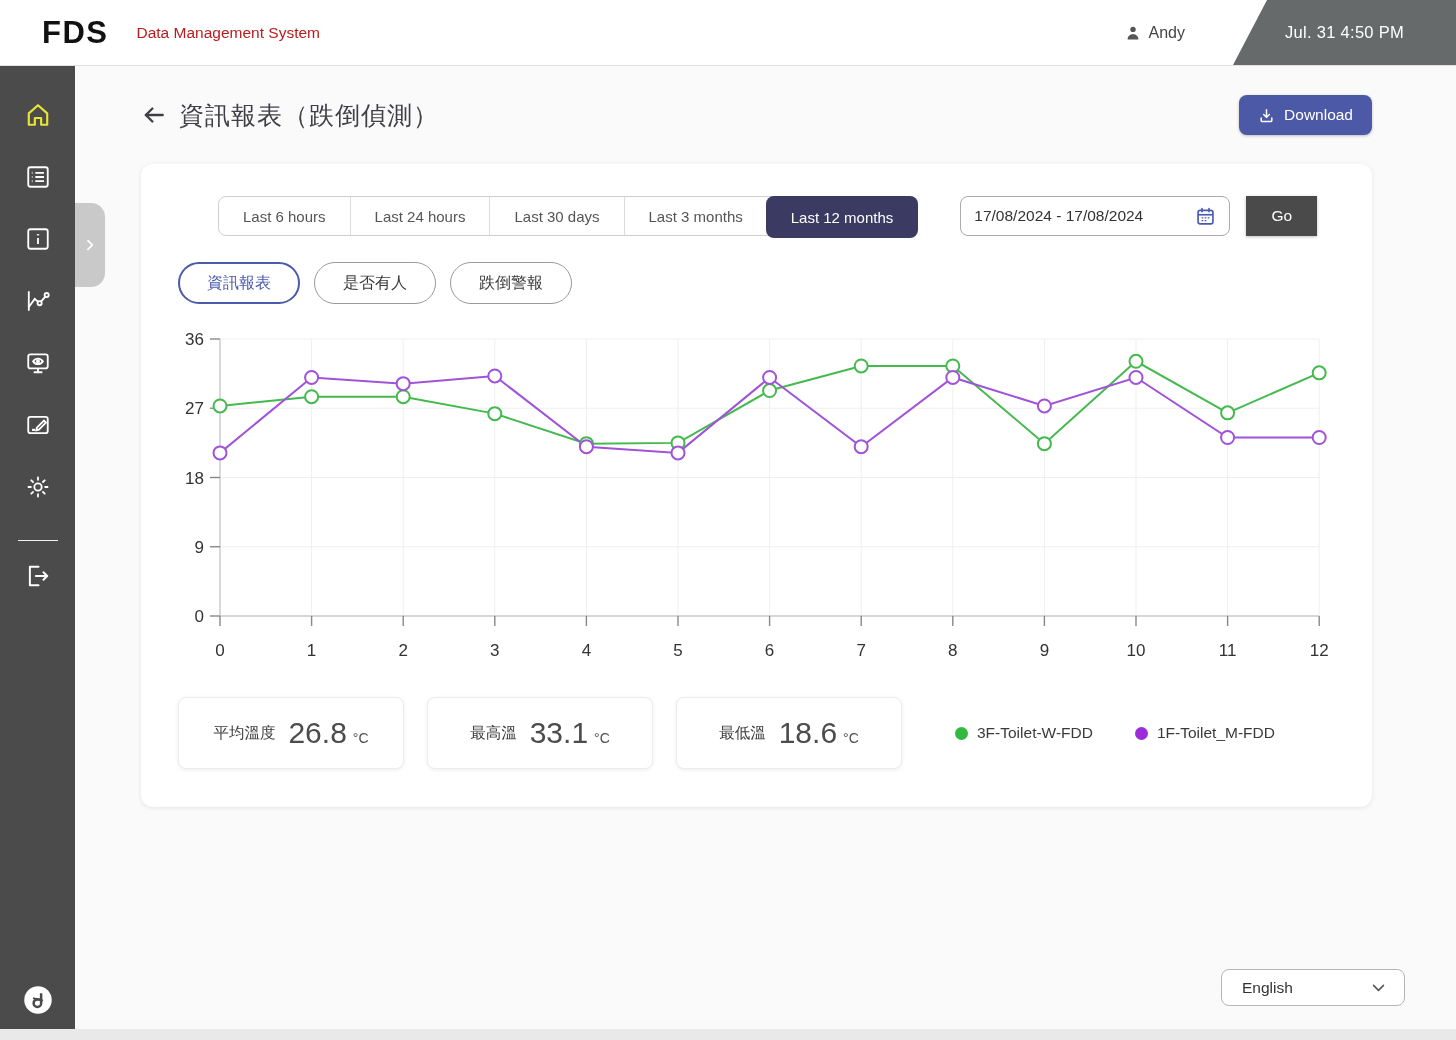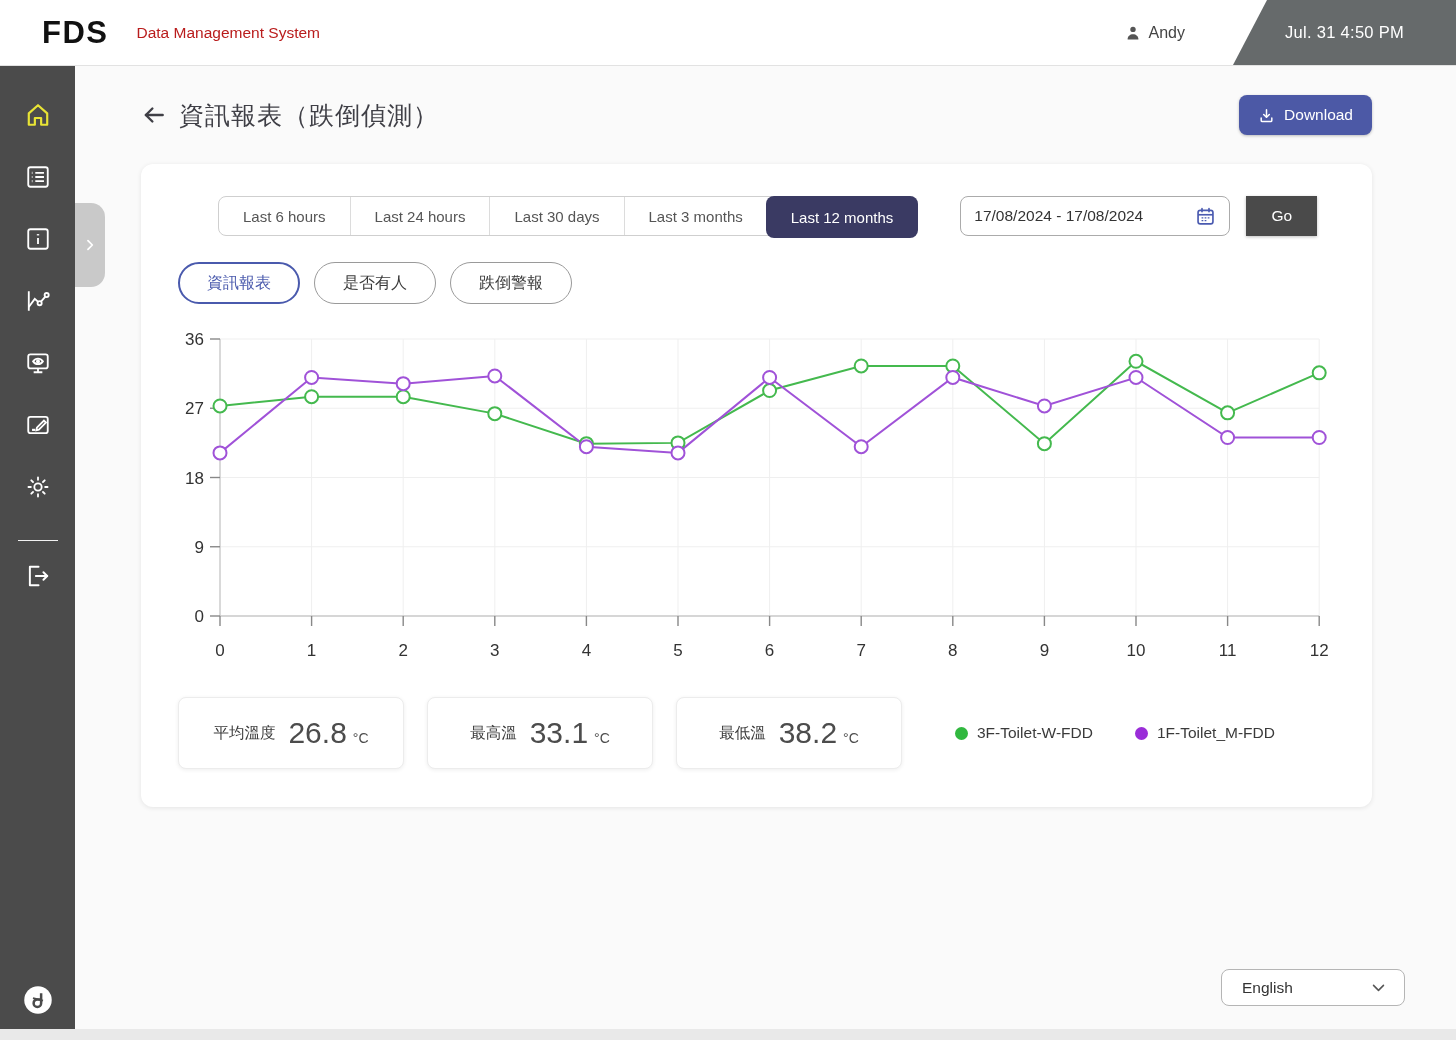--- a/index.html
+++ b/index.html
@@ -333,21 +333,21 @@
         <div class="stat-card">
           <span class="stat-label">最高溫</span>
           <span class="stat-value-wrap">
             <span class="stat-value">33.1</span>
             <span class="stat-unit">°C</span>
           </span>
         </div>
         <div class="stat-card">
           <span class="stat-label">最低溫</span>
           <span class="stat-value-wrap">
-            <span class="stat-value">38.2</span>
+            <span class="stat-value">18.6</span>
             <span class="stat-unit">°C</span>
           </span>
         </div>
         <div class="legend">
           <div class="legend-item">
             <span class="legend-dot" style="background: rgb(49, 184, 63);"></span>
             <span class="legend-label">3F-Toilet-W-FDD</span>
           </div>
           <div class="legend-item">
             <span class="legend-dot" style="background: rgb(154, 45, 216);"></span>

